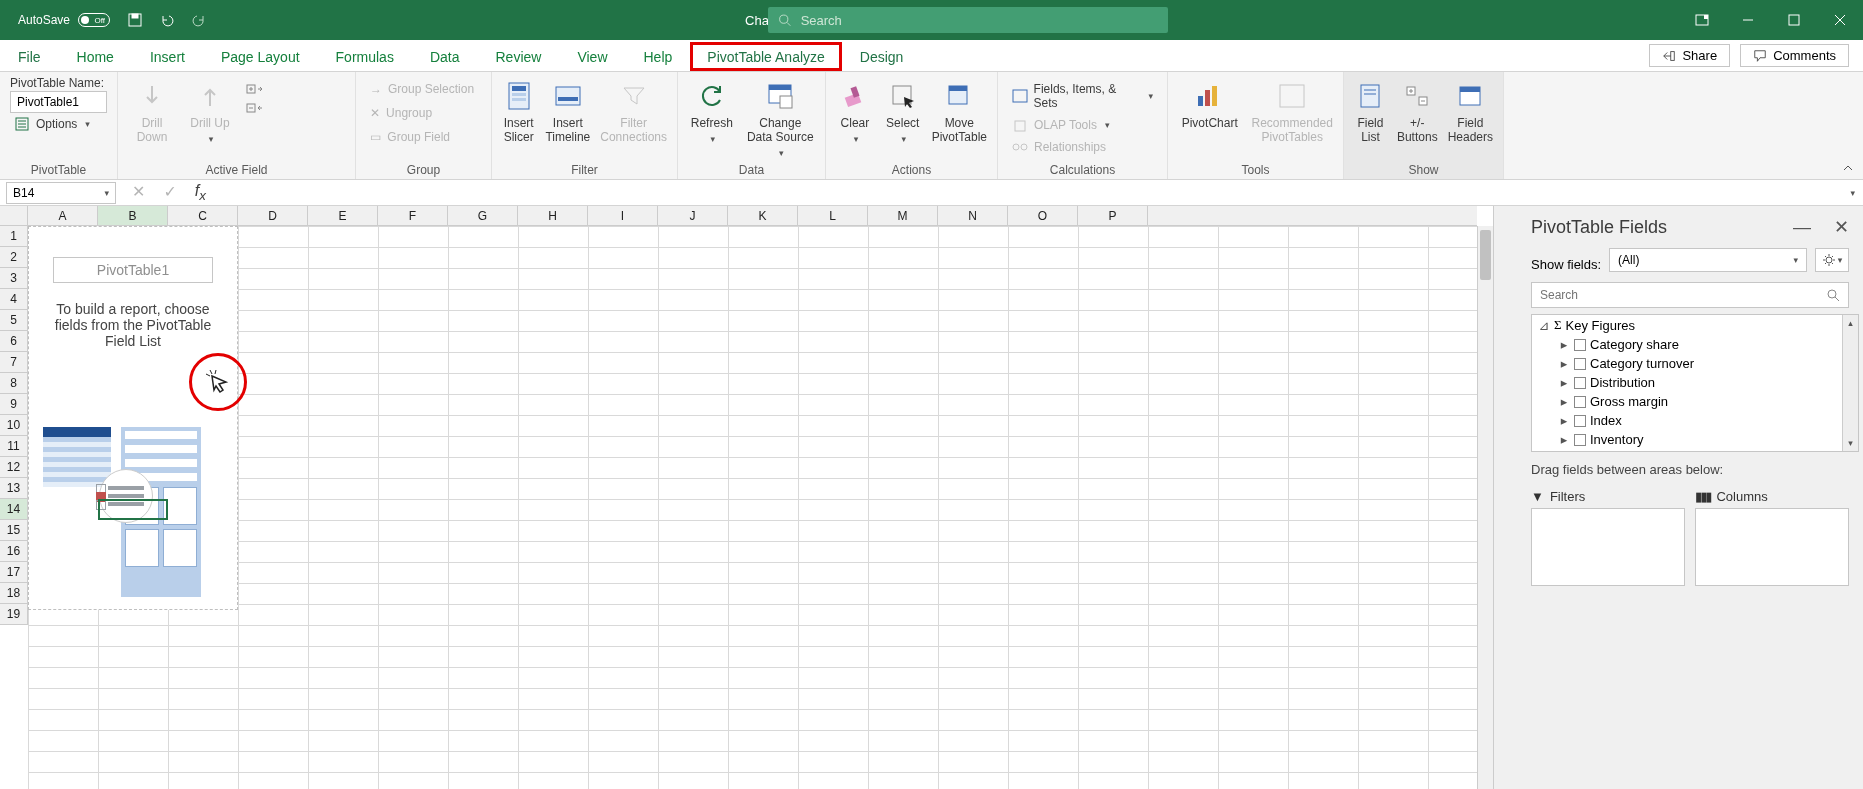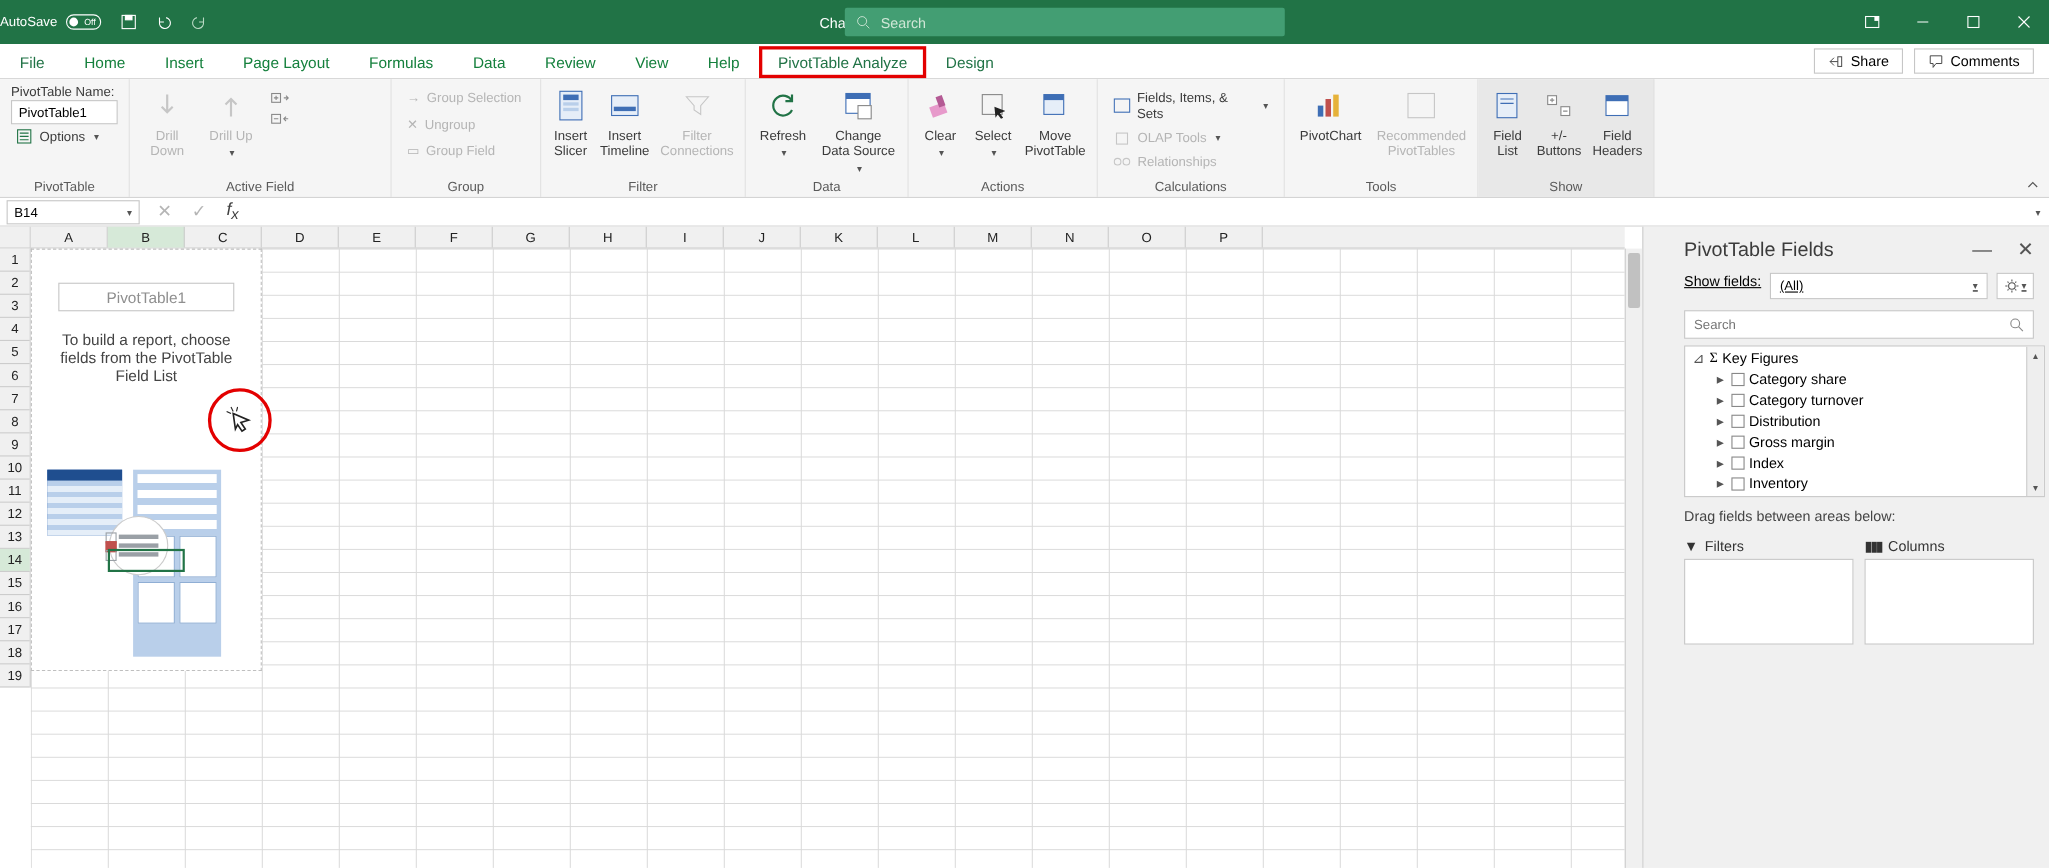--- a/index.html
+++ b/index.html
@@ -1,20 +1,20 @@
 <!DOCTYPE html>
 <html><head>
 <meta charset="utf-8">
 <style>
 * { box-sizing: border-box; margin: 0; padding: 0; font-family: "Segoe UI", Arial, sans-serif; }
 body { background: #fff; overflow: hidden; width: 1863px; height: 789px; }
 
 
 .title-bar { height: 40px; background: #217346; display: flex; align-items: center; color: #fff; position: relative; }
-.autosave-wrap { display: flex; align-items: flex-end; gap: 8px; font-size: 12px; }
+.autosave-wrap { display: flex; align-items: flex-end; margin-left: 18px; gap: 8px; font-size: 12px; }
 .toggle-pill { width: 32px; height: 14px; border: 1px solid #fff; border-radius: 8px; display: flex; align-items: center; font-size: 8px; padding: 0 4px; justify-content: flex-end; position: relative; }
 .toggle-pill:before { content:''; width:8px; height:8px; border-radius:50%; background:#fff; position:absolute; left:2px; }
 .qat { display: flex; align-items: center; gap: 14px; margin-left: 16px; }
 .qat-btn { width: 18px; height: 18px; display:flex; align-items:center; justify-content:center; cursor:pointer; }
 .qat svg { stroke:#fff; fill:none; }
 .doc-title { position:absolute; left:50%; transform:translateX(-100%); font-size:13px; }
 .search-box { position:absolute; left:50%; transform:translateX(-41%); width: 400px; height: 26px; background:#439e73; border-radius:2px; display:flex; align-items:center; padding:0 10px; gap:10px; }
 .search-box input { background:transparent; border:none; color:#d5ead9; font-size:13px; outline:none; width:100%; }
 .search-box input::placeholder { color:#cfe6d6; }
 .win-controls { position:absolute; right:0; display:flex; }
@@ -40,21 +40,21 @@
 .big-btn { display:flex; flex-direction:column; align-items:center; justify-content:flex-start; width:48px; cursor:pointer; font-size:12px; color:#3b3b3b; text-align:center; gap:4px; padding-top:4px; }
 .big-btn.wide { width:70px; }
 .big-btn.disabled { color:#b5b5b5; }
 .icon-box { width:32px; height:32px; display:flex; align-items:center; justify-content:center; }
 .sm-row { display:flex; align-items:center; gap:6px; font-size:12px; color:#3b3b3b; padding:2px 4px; cursor:pointer; }
 .sm-row.disabled { color:#b5b5b5; }
 .chev-down { font-size:9px; margin-left:2px; color:#555; }
 
 
 .fx-row { height:26px; border-bottom:1px solid #d4d4d4; display:flex; align-items:center; background:#fff; }
-.name-box { width:121px; height:22px; border:1px solid #c6c6c6; margin-left:6px; font-size:12px; padding:0 6px; display:flex; align-items:center; justify-content:space-between; }
+.name-box { width:110px; height:22px; border:1px solid #c6c6c6; margin-left:6px; font-size:12px; padding:0 6px; display:flex; align-items:center; justify-content:space-between; }
 .fx-icons { display:flex; gap:18px; margin:0 16px; color:#b5b5b5; }
 .fx-input-wrap { flex:1; }
 
 
 .sheet-wrap { display:flex; height:calc(789px - 40px - 32px - 108px - 26px); }
 .grid-pane { flex:1; position:relative; overflow:hidden; }
 .corner { position:absolute; top:0; left:0; width:28px; height:20px; background:#f0f0f0; border-right:1px solid #ccc; border-bottom:1px solid #ccc; }
 .col-headers { position:absolute; top:0; left:28px; right:16px; height:20px; display:flex; background:#f0f0f0; border-bottom:1px solid #ccc; }
 .col-h { width:70px; text-align:center; font-size:12px; border-right:1px solid #ccc; line-height:20px; color:#222; }
 .col-h.sel { background:#d6e9d8; }
@@ -86,21 +86,21 @@
 .art-chk-overlay { position:absolute; left:-26px; top:38px; width:54px; height:54px; border-radius:50%; background:#fff; border:1px solid #ccc; display:flex; flex-direction:column; gap:4px; justify-content:center; padding-left:8px;}
 .art-chk-overlay div { width:36px; height:4px; background:#9aa0a6; position:relative;}
 .art-chk-overlay div:before { content:''; position:absolute; left:-12px; top:-2px; width:8px; height:8px; border:1px solid #9aa0a6;}
 .art-chk-overlay div:nth-child(2):before { background:#c0504d; border-color:#c0504d; }
 .art-panel .boxes { display:grid; grid-template-columns:1fr 1fr; grid-template-rows:1fr 1fr; gap:4px; height:80px; }
 .art-panel .boxes div { background:#fff; border:1px solid #8faed4; }
 
 
 .fields-pane { width:370px; background:#f0f0f0; border-left:1px solid #ccc; display:flex; flex-direction:column; font-size:13px;padding-left:23px; }
 .fp-title { padding:10px 14px 6px; font-size:18px; color:#3b3b3b; display:flex; justify-content:space-between; align-items:center; }
-.fp-row { display:flex; align-items:flex-start; gap:8px; padding:4px 14px;text-decoration:underline; }
+.fp-row { display:flex; align-items:flex-end; gap:8px; padding:4px 14px; }
 .fp-dd { flex:1; height:24px; border:1px solid #c6c6c6; background:#fff; display:flex; align-items:center; justify-content:space-between; padding:0 8px; font-size:12px; }
 .gear-btn { width:34px; height:24px; border:1px solid #c6c6c6; background:#fff; display:flex; align-items:center; justify-content:center; }
 .fp-search { margin:6px 14px; height:26px; border:1px solid #c6c6c6; background:#fff; display:flex; align-items:center; padding:0 8px; }
 .fp-search input { border:none; outline:none; flex:1; font-size:12px; }
 .fp-tree { margin:0 4px 0 14px; background:#fff; border:1px solid #c6c6c6; height:138px; overflow:hidden; position:relative; }
 .tree-node { display:flex; align-items:center; gap:4px; padding:2px 6px; font-size:13px; }
 .tree-node .tw { width:12px; text-align:center; color:#555; }
 .tree-node .sigma { font-family: "Segoe UI Symbol"; }
 .tree-node .cb { width:12px; height:12px; border:1px solid #888; }
 .tree-child { padding-left:26px; }

